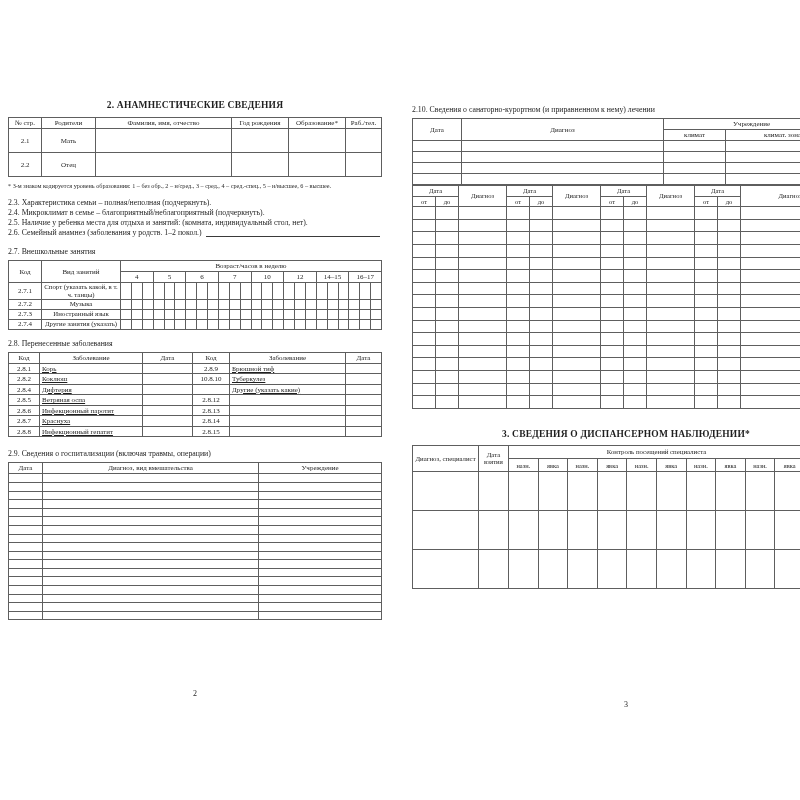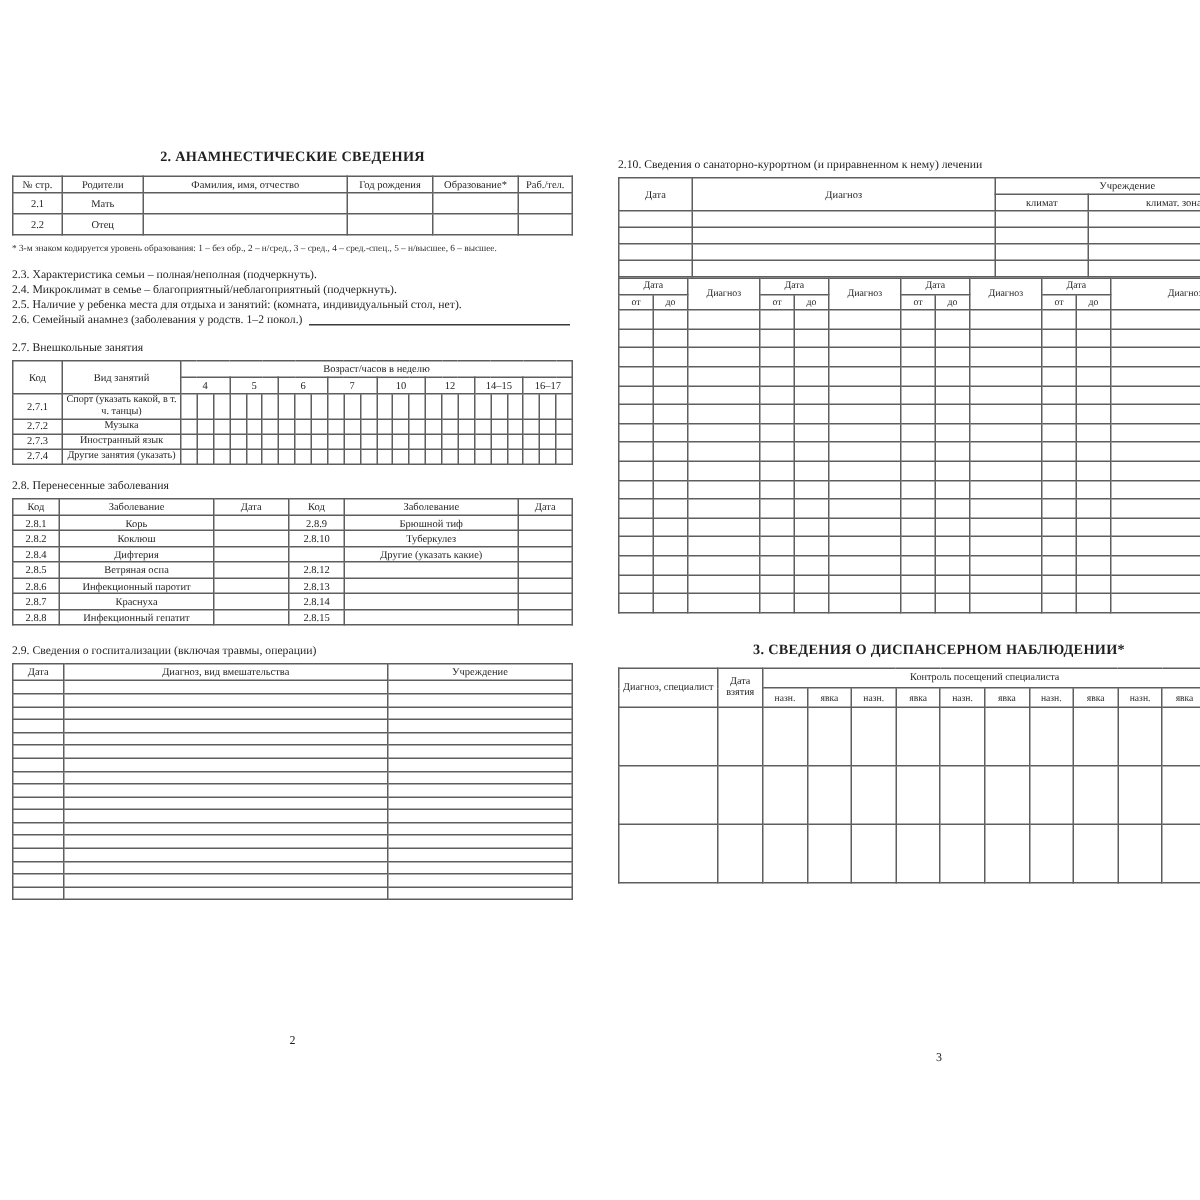--- a/index.html
+++ b/index.html
@@ -24,27 +24,27 @@
     padding:0 2px; text-align:center; vertical-align:middle; overflow:hidden;
   }
   th { padding:1px 2px; }
 
   .footnote { font-size:6.2px; margin:5px 0 9px 0; color:#2a2a2a; }
   .line { font-size:7.8px; line-height:10px; display:flex; align-items:flex-end; }
   .line .filler { flex:1; border-bottom:1px solid #3a3a3a; margin:0 2px 1px 4px; }
   .sec-heading { font-size:7.8px; margin:9px 0 4px 0; }
 
   
-  #parents-table td { height:14px; }
+  #parents-table td { height:24px; }
   
   #activities-table td { height:10px; }
   #activities-table .lbl { font-size:6.8px; }
   
   #diseases-table td { height:10.5px; }
-  #diseases-table .left { text-align:center; }
+  #diseases-table .left { text-align:left;text-decoration:underline; }
   
   #hospital-table td { height:8.6px; }
   
   #sanatorium-table td { height:11px; }
   
   #absence-table td { height:12.6px; }
   #absence-table th { font-size:6.6px; }
   
   #dispensary-table td { height:39px; }
   #dispensary-table th { font-size:6.4px; }
@@ -285,21 +285,21 @@
             <td class="left">Корь</td>
             <td></td>
             <td>2.8.9</td>
             <td class="left">Брюшной тиф</td>
             <td></td>
           </tr>
           <tr>
             <td>2.8.2</td>
             <td class="left">Коклюш</td>
             <td></td>
-            <td>2.8.10</td>
+            <td>10.8.10</td>
             <td class="left">Туберкулез</td>
             <td></td>
           </tr>
           <tr>
             <td>2.8.4</td>
             <td class="left">Дифтерия</td>
             <td></td>
             <td></td>
             <td class="left">Другие (указать какие)</td>
             <td></td>

